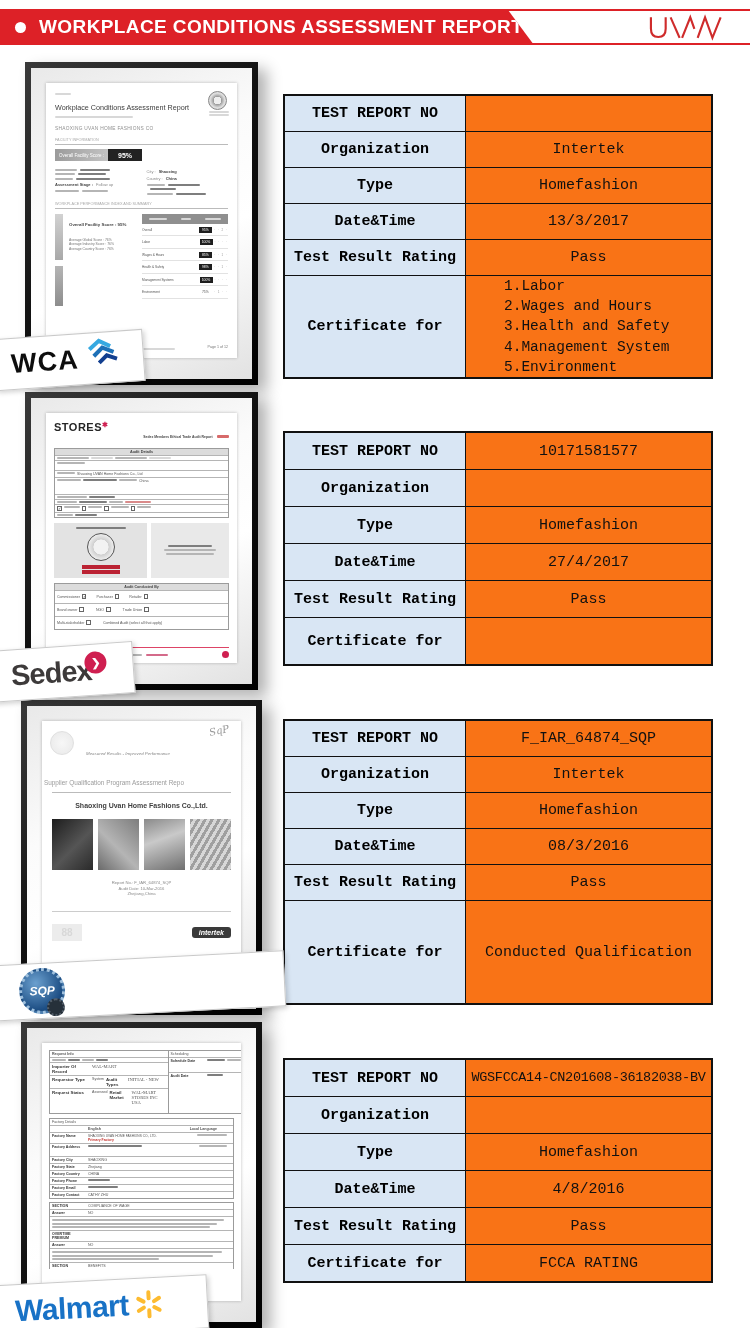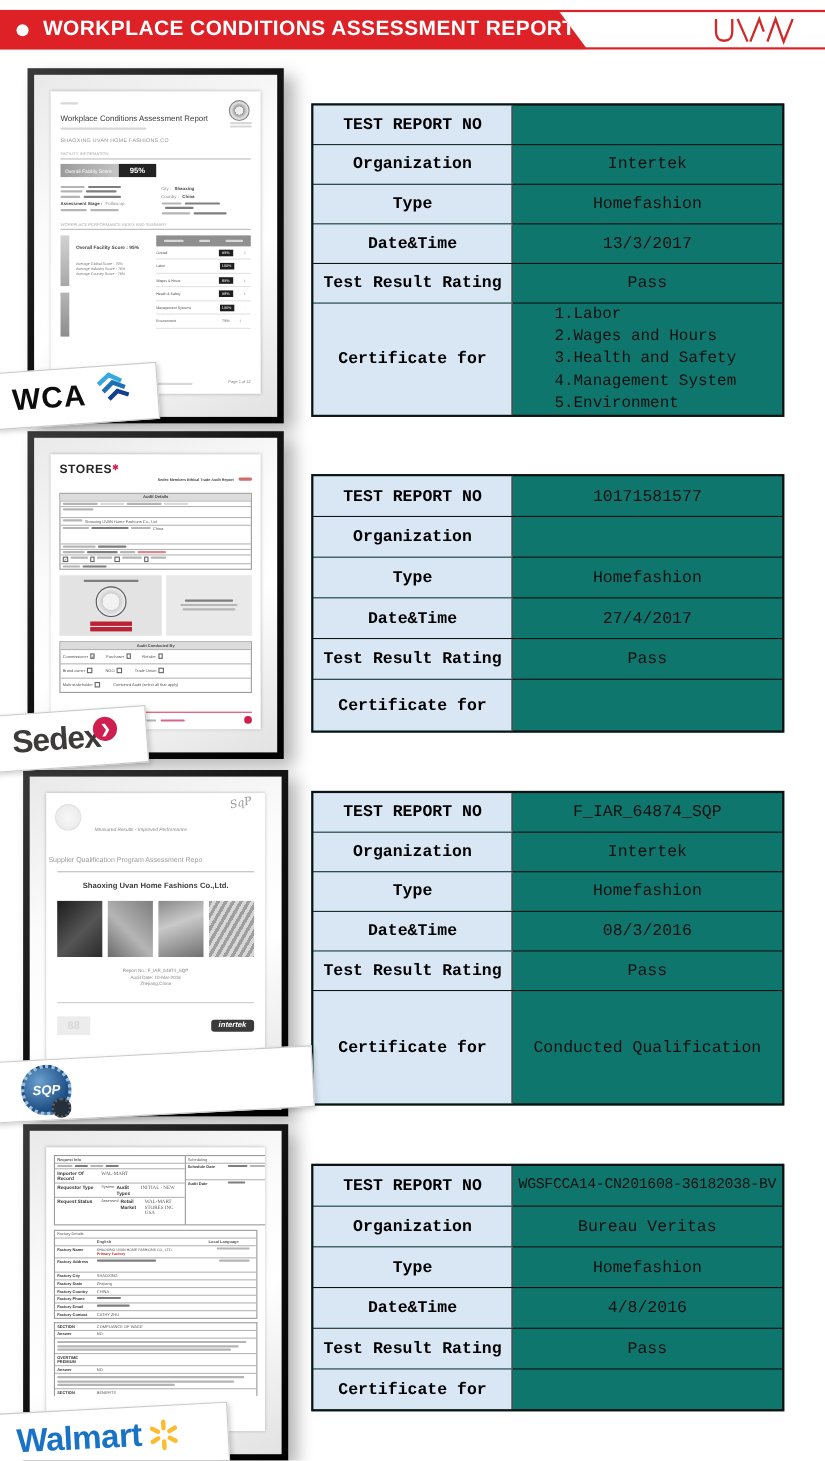--- a/index.html
+++ b/index.html
@@ -23,21 +23,21 @@
        padding:15px 15px 21px 15px;}
   .doc{width:100%;height:100%;background:#fff;box-shadow:0 0 3px rgba(0,0,0,.25);
        position:relative;overflow:hidden;box-sizing:border-box;}
 
   
   .b{background:#b5b5b5;height:2px;border-radius:1px;}
   .b.d{background:#7e7e7e;} .b.l{background:#d8d8d8;} .b.r{background:#d98;}
 
   
   .cert-table{position:absolute;left:283px;width:430px;border:2px solid #111;box-sizing:border-box;
-              font-family:"Liberation Mono",monospace;background:#0f766e;}
+              font-family:"Liberation Mono",monospace;background:#f97316;}
   .trow{display:flex;border-top:1px solid #111;}
   .trow:first-child{border-top:none;}
   .tlabel{width:181px;flex:0 0 auto;background:#d9e6f4;border-right:1px solid #111;
           display:flex;align-items:center;justify-content:center;
           font-weight:bold;font-size:15px;color:#000;box-sizing:border-box;}
   .tvalue{flex:1;display:flex;align-items:center;justify-content:center;font-size:15px;color:#111;
           white-space:pre-line;text-align:center;line-height:1.4;box-sizing:border-box;}
   .tvalue.tight{font-size:13.5px;letter-spacing:-.3px;}
   .tvalue.listleft{justify-content:flex-start;padding-left:38px;text-align:left;font-size:14.5px;}
   .t1 .trow{height:35px;} .t1 .trow.cert{height:101px;}
@@ -622,32 +622,32 @@
     </svg>
   </div>
 
   <div class="cert-table t4" style="top:1058px;">
     <div class="trow">
       <div class="tlabel">TEST REPORT NO</div>
       <div class="tvalue tight">WGSFCCA14-CN201608-36182038-BV</div>
     </div>
     <div class="trow">
       <div class="tlabel">Organization</div>
-      <div class="tvalue">Bureau Veritas</div>
     </div>
     <div class="trow">
       <div class="tlabel">Type</div>
       <div class="tvalue">Homefashion</div>
     </div>
     <div class="trow">
       <div class="tlabel">Date&amp;Time</div>
       <div class="tvalue">4/8/2016</div>
     </div>
     <div class="trow">
       <div class="tlabel">Test Result Rating</div>
       <div class="tvalue">Pass</div>
     </div>
     <div class="trow">
       <div class="tlabel">Certificate for</div>
+      <div class="tvalue">FCCA RATING</div>
     </div>
   </div>
 
 </div>
 
 </body></html>

